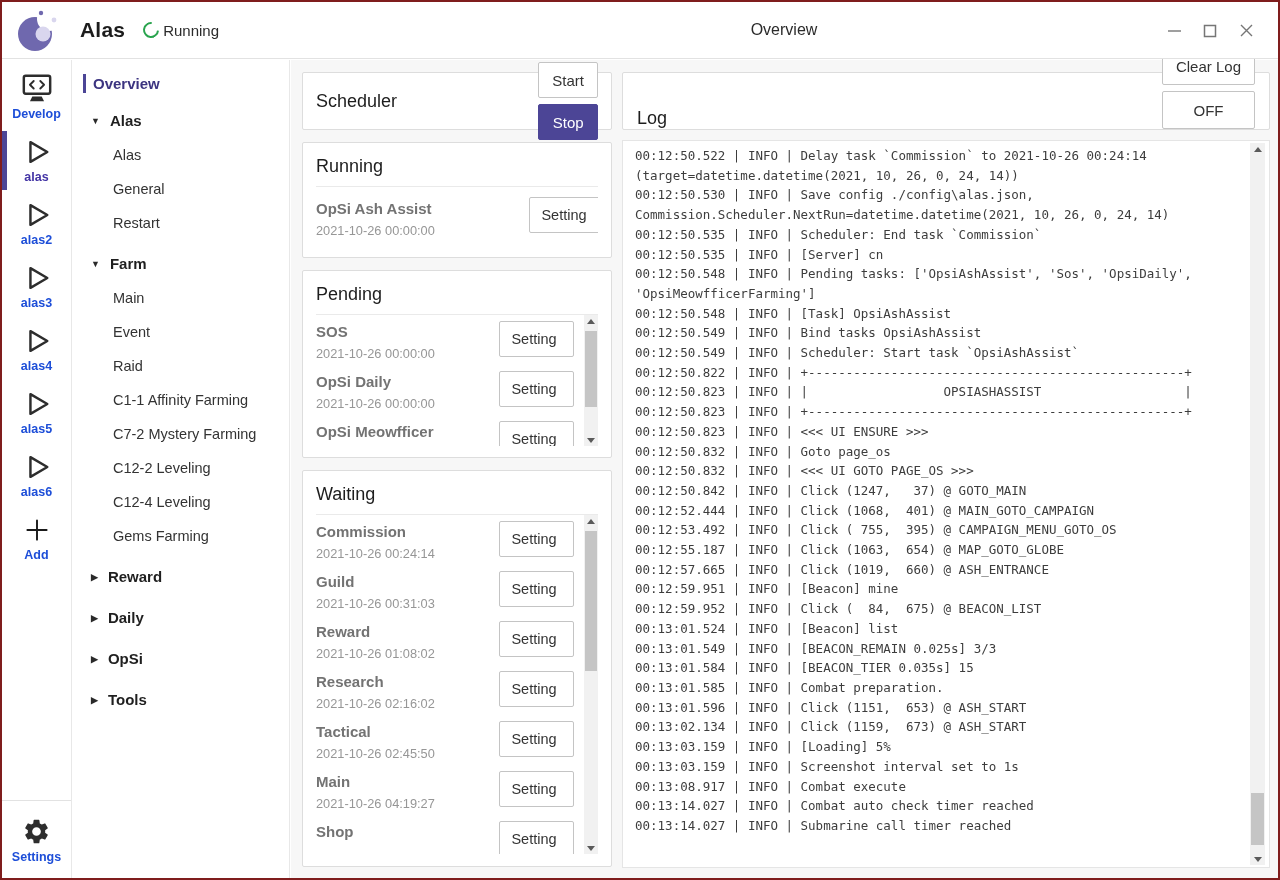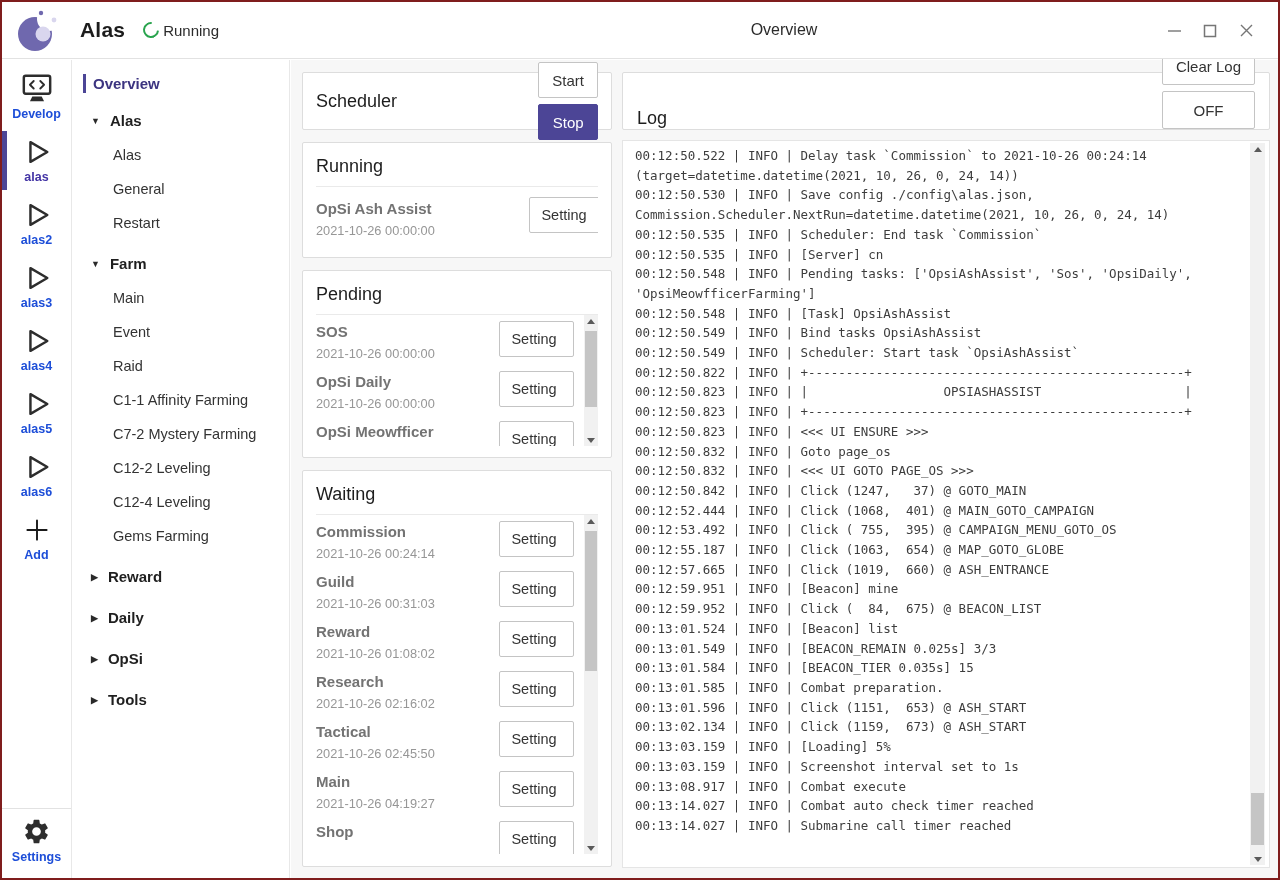--- a/index.html
+++ b/index.html
@@ -40,21 +40,21 @@
   .rail-items { display:flex; flex-direction:column; align-items:stretch; padding-top:6px; }
   .rail-item { position:relative; display:flex; flex-direction:column; align-items:center; padding:6px 0 8px; }
   .rail-item.active::before {
     content:""; position:absolute; left:0; top:2px; bottom:2px; width:5px; background:#4c4596;
   }
   .rail-icon { height:33px; display:flex; align-items:center; justify-content:center; }
   .rail-label { margin-top:2px; font-size:12.5px; color:#1d4ed8;font-weight:bold; }
   .rail-item.active .rail-label { color:#4334a5; font-weight:700; }
   .rail-bottom {
     position:absolute; bottom:6px; left:0; right:0;
-    border-top:1px solid #e2e2e2; padding-top:0;
+    border-top:1px solid #e2e2e2; padding-top:8px;
     display:flex; flex-direction:column; align-items:center;
   }
 
   
   .sidebar {
     position:absolute; top:58px; left:71px; bottom:0; width:217px;
     background:#fff; border-right:1px solid #e8e8e8; padding-top:14px; overflow:hidden;
   }
   .side-overview {
     margin-left:10px; border-left:3px solid #4c4596; padding-left:7px;

